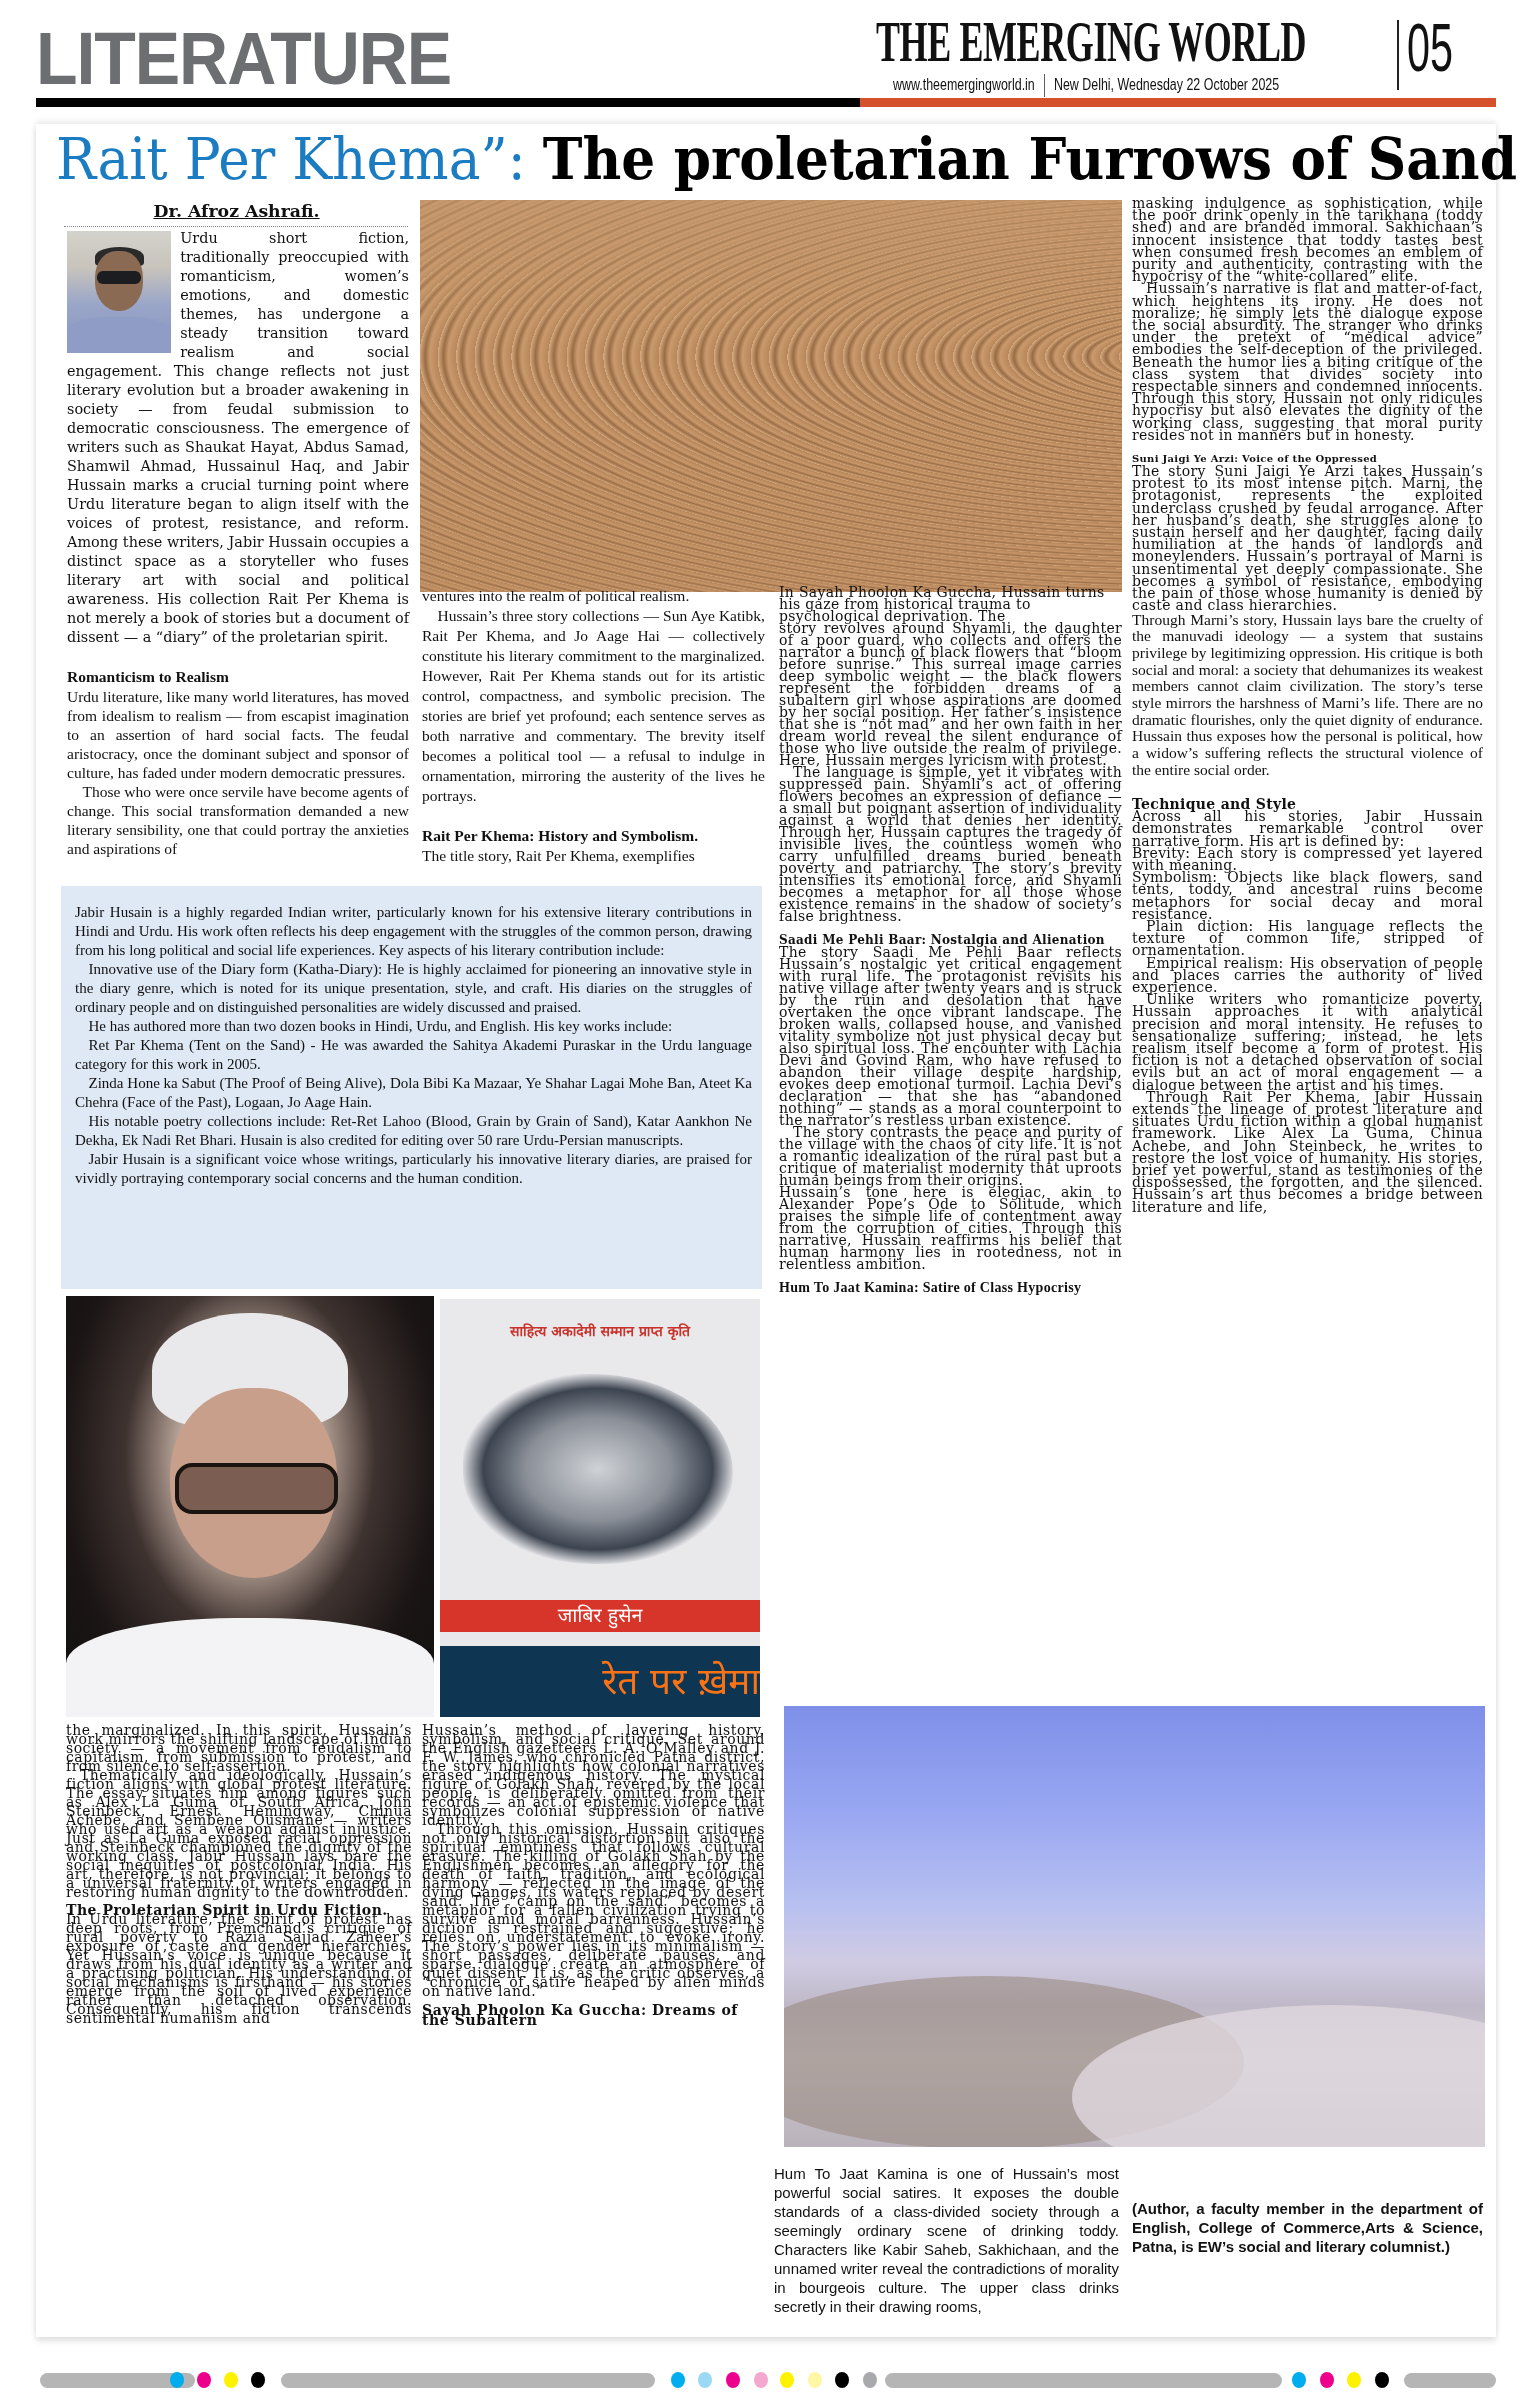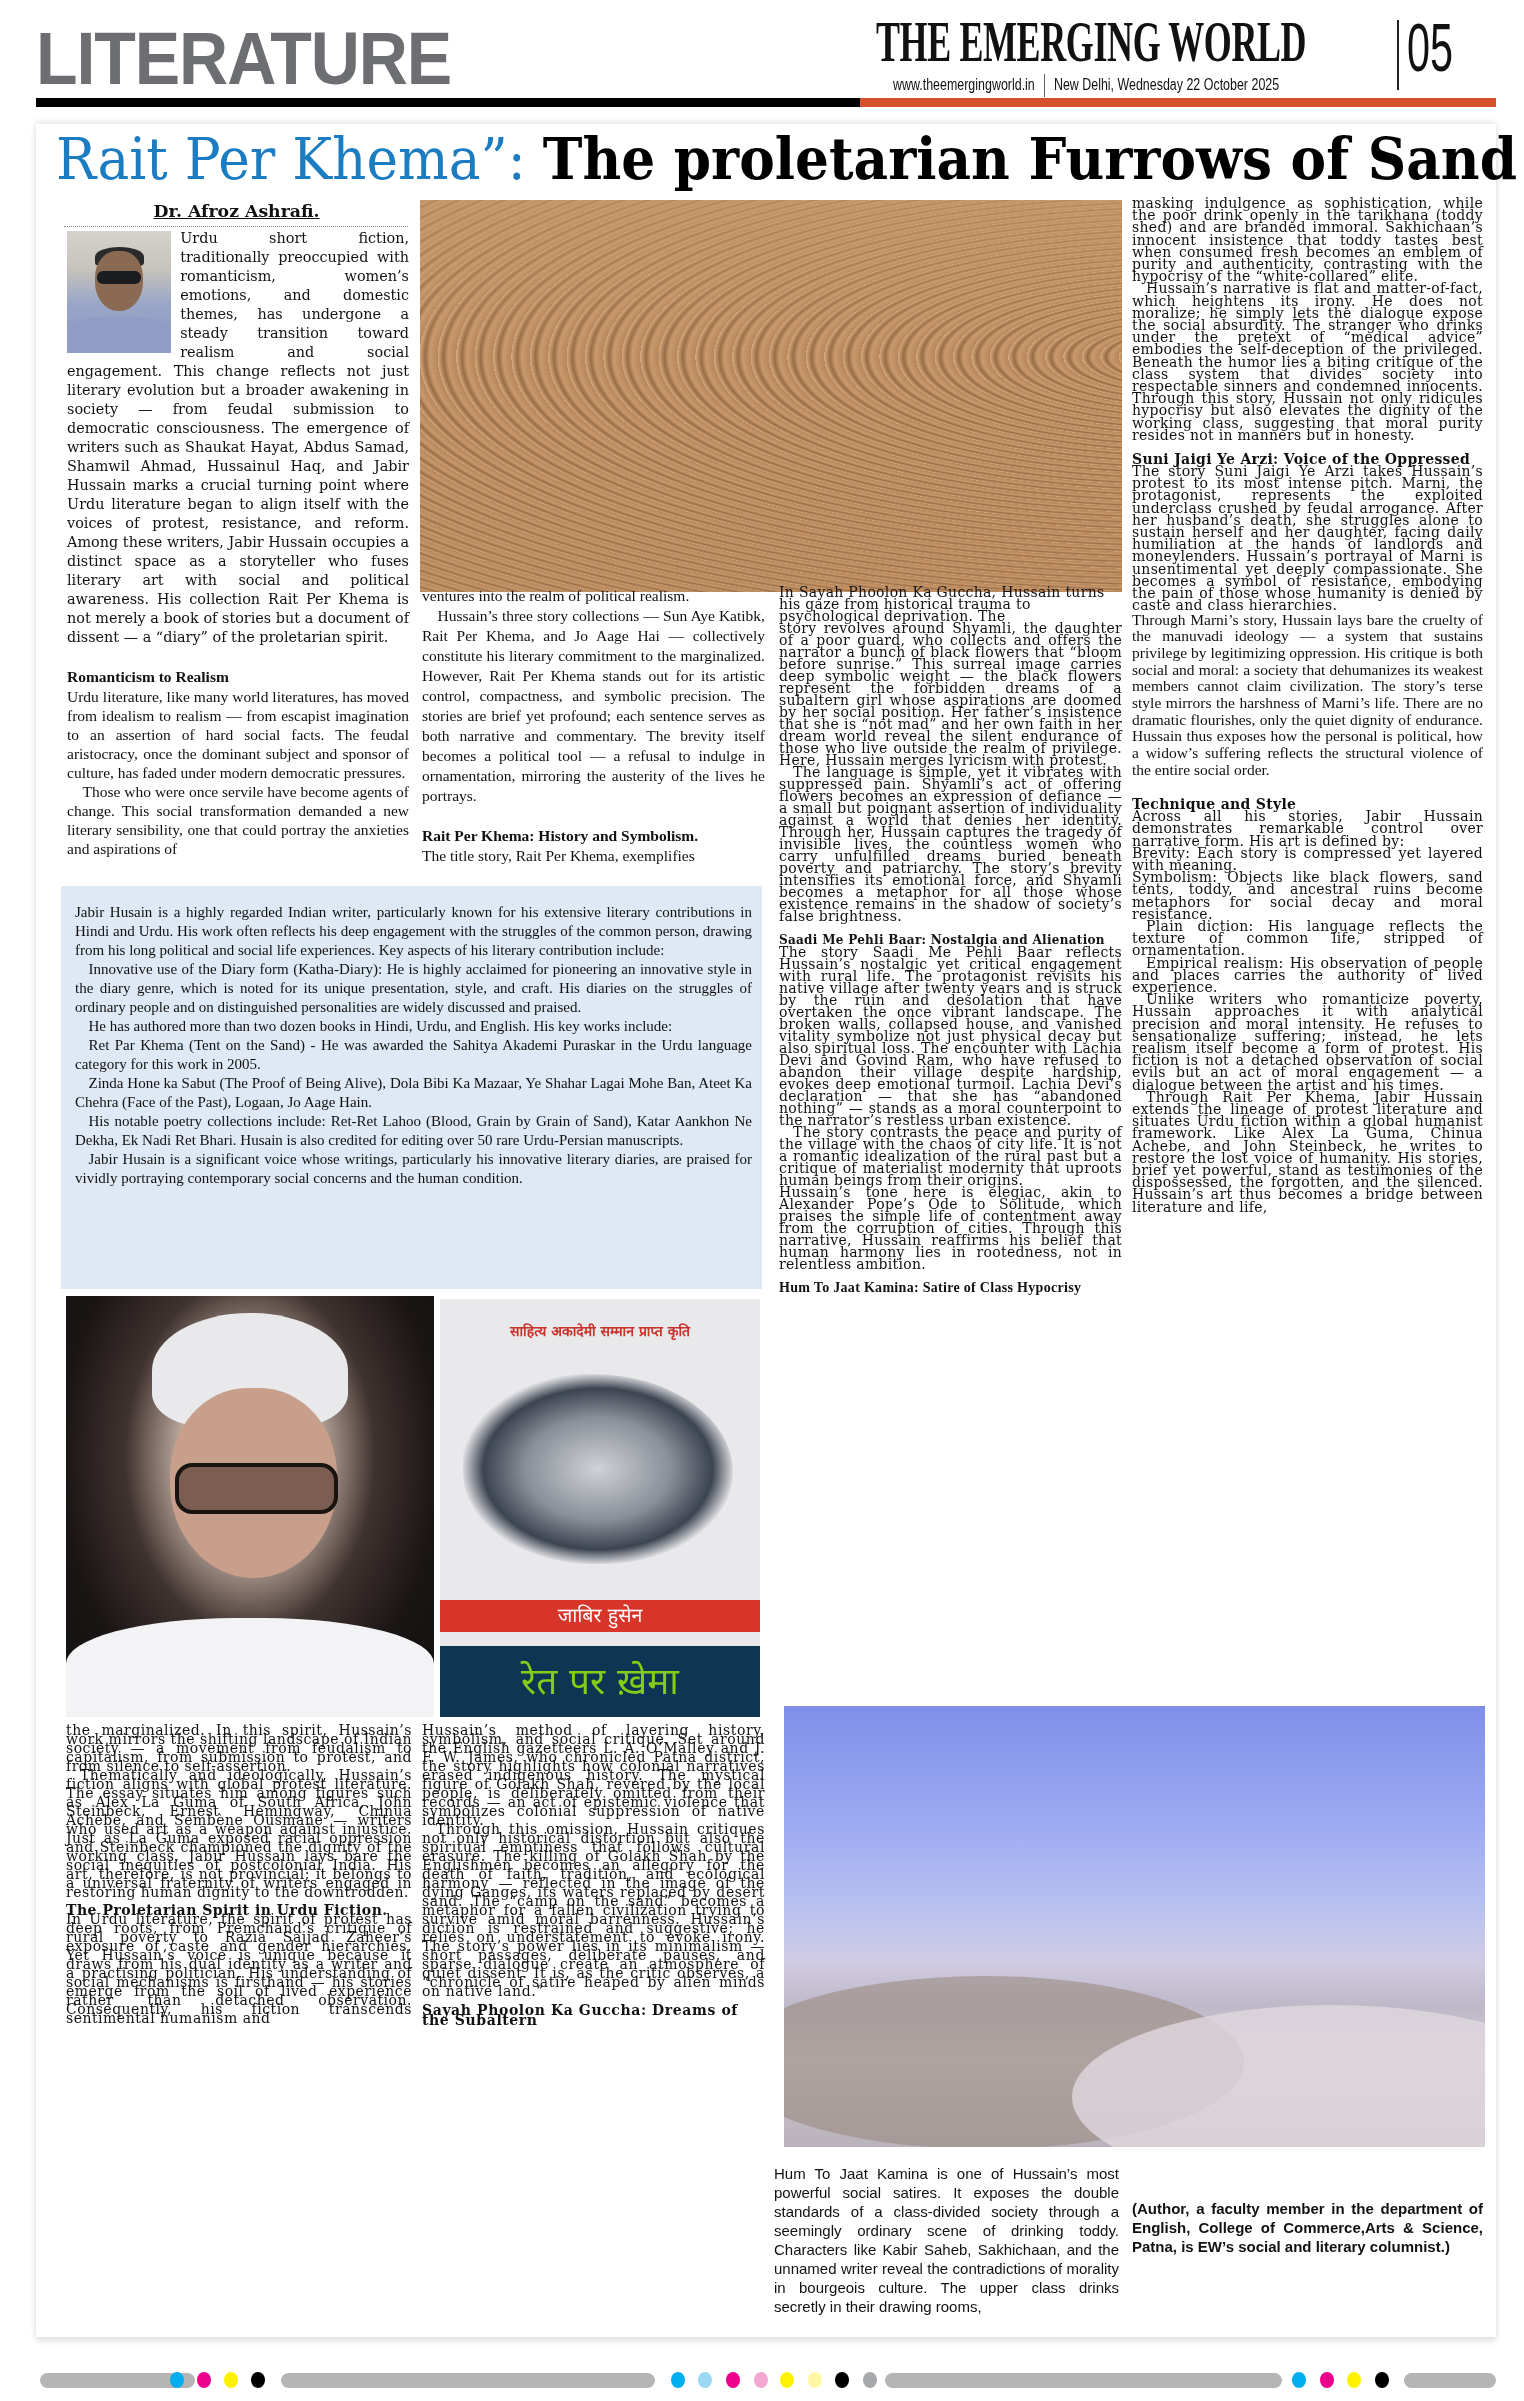--- a/index.html
+++ b/index.html
@@ -49,21 +49,21 @@
   .jabir-photo { left:66px; top:1296px; width:368px; height:421px; background:radial-gradient(ellipse at 50% 38%, #f1e6df 0%, #d9c3b5 22%, #3f3330 48%, #1b1515 72%, #101010 100%); }
   .jabir-photo .hair { position:absolute; left:86px; top:17.3px; width:196px; height:115px; border-radius:50% 50% 30% 30%; background:#e9e8ea; }
   .jabir-photo .face { position:absolute; left:104px; top:92px; width:167px; height:190px; border-radius:46% 46% 50% 50%; background:#c79f8a; }
   .jabir-photo .glasses { position:absolute; left:109px; top:167px; width:155px; height:43px; border:4.6px solid #1a1410; border-radius:17.3px; background:rgba(60,40,35,0.55); }
   .jabir-photo .body { position:absolute; left:0; top:322px; width:368px; height:99px; background:#f3f2f5; border-radius:46% 46% 0 0; }
 
   .book-cover { left:440px; top:1299px; width:320px; height:418px; background:#e9e9ec; overflow:hidden; }
   .book-cover .art { position:absolute; left:23px; top:75px; width:270px; height:190px; border-radius:46% 54% 50% 50%; background:radial-gradient(ellipse at 50% 50%, #cfd2d6 0%, #8a8f98 38%, #3c4450 60%, rgba(233,233,236,0) 72%); }
   .book-cover .top-line { position:absolute; left:0; top:22px; width:320px; text-align:center; color:#c8342b; font-size:14px; font-weight:700; font-family:"DejaVu Sans", sans-serif; }
   .book-cover .red-band { position:absolute; left:0; top:301px; width:320px; height:32px; background:#d8352a; color:#fff; text-align:center; font-size:19.6px; line-height:32px; font-family:"DejaVu Sans", sans-serif; }
-  .book-cover .navy { position:absolute; left:0; top:347px; width:320px; height:71px; background:#0e3552; color:#84cc16; text-align:center; font-size:37px; line-height:71px; font-family:"DejaVu Sans", sans-serif; }
+  .book-cover .navy { position:absolute; left:0; top:347px; width:320px; height:71px; background:#0e3552; color:#f97316; text-align:right; font-size:37px; line-height:71px; font-family:"DejaVu Sans", sans-serif; }
 
   .desert-photo { left:784px; top:1706px; width:701px; height:441px; background:linear-gradient(180deg, #7e8fe8 0%, #9aa8f2 25%, #b7c0f0 45%, #d0cbe3 58%, #bfb8c8 68%, #cfc8d0 80%, #b9b2bb 100%); overflow:hidden; }
   .desert-photo .dune1 { position:absolute; left:-58px; top:270px; width:518px; height:173px; border-radius:50%; background:#9a8b80; opacity:0.6; }
   .desert-photo .dune2 { position:absolute; left:288px; top:299px; width:518px; height:184px; border-radius:50%; background:#e0d8de; opacity:0.8; }
 
   .col-serif-cond { font-family:"Liberation Serif", serif; }
   .foot-cond { font-family:"Liberation Sans", sans-serif; }
 
   
   .bar { position:absolute; height:15px; border-radius:7.5px; background:#b5b5b5; top:2373px; }
@@ -146,21 +146,21 @@
   <h4 style="margin-top:12px; font-size:12px; line-height:12px;">Saadi Me Pehli Baar: Nostalgia and Alienation</h4>
   <p>The story Saadi Me Pehli Baar reflects Hussain’s nostalgic yet critical engagement with rural life. The protagonist revisits his native village after twenty years and is struck by the ruin and desolation that have overtaken the once vibrant landscape. The broken walls, collapsed house, and vanished vitality symbolize not just physical decay but also spiritual loss. The encounter with Lachia Devi and Govind Ram, who have refused to abandon their village despite hardship, evokes deep emotional turmoil. Lachia Devi’s declaration — that she has “abandoned nothing” — stands as a moral counterpoint to the narrator’s restless urban existence.</p>
   <p class="ind">The story contrasts the peace and purity of the village with the chaos of city life. It is not a romantic idealization of the rural past but a critique of materialist modernity that uproots human beings from their origins.</p>
   <p>Hussain’s tone here is elegiac, akin to Alexander Pope’s Ode to Solitude, which praises the simple life of contentment away from the corruption of cities. Through this narrative, Hussain reaffirms his belief that human harmony lies in rootedness, not in relentless ambition.</p>
   <h4 style="margin-top:12px; font-size:14px; line-height:12px; font-family:'Liberation Serif', serif;">Hum To Jaat Kamina: Satire of Class Hypocrisy</h4>
 </div>
 
 <div class="col" style="left:1132px; top:197px; width:351px; font-size:14px; line-height:12.2px; letter-spacing:0.3px;">
   <p>masking indulgence as sophistication, while the poor drink openly in the tarikhana (toddy shed) and are branded immoral. Sakhichaan’s innocent insistence that toddy tastes best when consumed fresh becomes an emblem of purity and authenticity, contrasting with the hypocrisy of the “white-collared” elite.</p>
   <p class="ind">Hussain’s narrative is flat and matter-of-fact, which heightens its irony. He does not moralize; he simply lets the dialogue expose the social absurdity. The stranger who drinks under the pretext of “medical advice” embodies the self-deception of the privileged. Beneath the humor lies a biting critique of the class system that divides society into respectable sinners and condemned innocents. Through this story, Hussain not only ridicules hypocrisy but also elevates the dignity of the working class, suggesting that moral purity resides not in manners but in honesty.</p>
-  <h4 style="margin-top:12px; font-size:14px; line-height:12px;">Suni Jaigi Ye Arzi: Voice of the Oppressed</h4>
+  <h4 style="margin-top:12px; font-size:10px; line-height:12px;">Suni Jaigi Ye Arzi: Voice of the Oppressed</h4>
   <p>The story Suni Jaigi Ye Arzi takes Hussain’s protest to its most intense pitch. Marni, the protagonist, represents the exploited underclass crushed by feudal arrogance. After her husband’s death, she struggles alone to sustain herself and her daughter, facing daily humiliation at the hands of landlords and moneylenders. Hussain’s portrayal of Marni is unsentimental yet deeply compassionate. She becomes a symbol of resistance, embodying the pain of those whose humanity is denied by caste and class hierarchies.</p>
   <p class="col-serif-cond" style="font-size:15.5px; line-height:16.7px; letter-spacing:0;">Through Marni’s story, Hussain lays bare the cruelty of the manuvadi ideology — a system that sustains privilege by legitimizing oppression. His critique is both social and moral: a society that dehumanizes its weakest members cannot claim civilization. The story’s terse style mirrors the harshness of Marni’s life. There are no dramatic flourishes, only the quiet dignity of endurance. Hussain thus exposes how the personal is political, how a widow’s suffering reflects the structural violence of the entire social order.</p>
   <h4 style="margin-top:19.6px; font-size:14px; line-height:12px;">Technique and Style</h4>
   <p>Across all his stories, Jabir Hussain demonstrates remarkable control over narrative form. His art is defined by:</p>
   <p>Brevity: Each story is compressed yet layered with meaning.</p>
   <p>Symbolism: Objects like black flowers, sand tents, toddy, and ancestral ruins become metaphors for social decay and moral resistance.</p>
   <p class="ind">Plain diction: His language reflects the texture of common life, stripped of ornamentation.</p>
   <p class="ind">Empirical realism: His observation of people and places carries the authority of lived experience.</p>
   <p class="ind">Unlike writers who romanticize poverty, Hussain approaches it with analytical precision and moral intensity. He refuses to sensationalize suffering; instead, he lets realism itself become a form of protest. His fiction is not a detached observation of social evils but an act of moral engagement — a dialogue between the artist and his times.</p>
   <p class="ind">Through Rait Per Khema, Jabir Hussain extends the lineage of protest literature and situates Urdu fiction within a global humanist framework. Like Alex La Guma, Chinua Achebe, and John Steinbeck, he writes to restore the lost voice of humanity. His stories, brief yet powerful, stand as testimonies of the dispossessed, the forgotten, and the silenced. Hussain’s art thus becomes a bridge between literature and life,</p>

